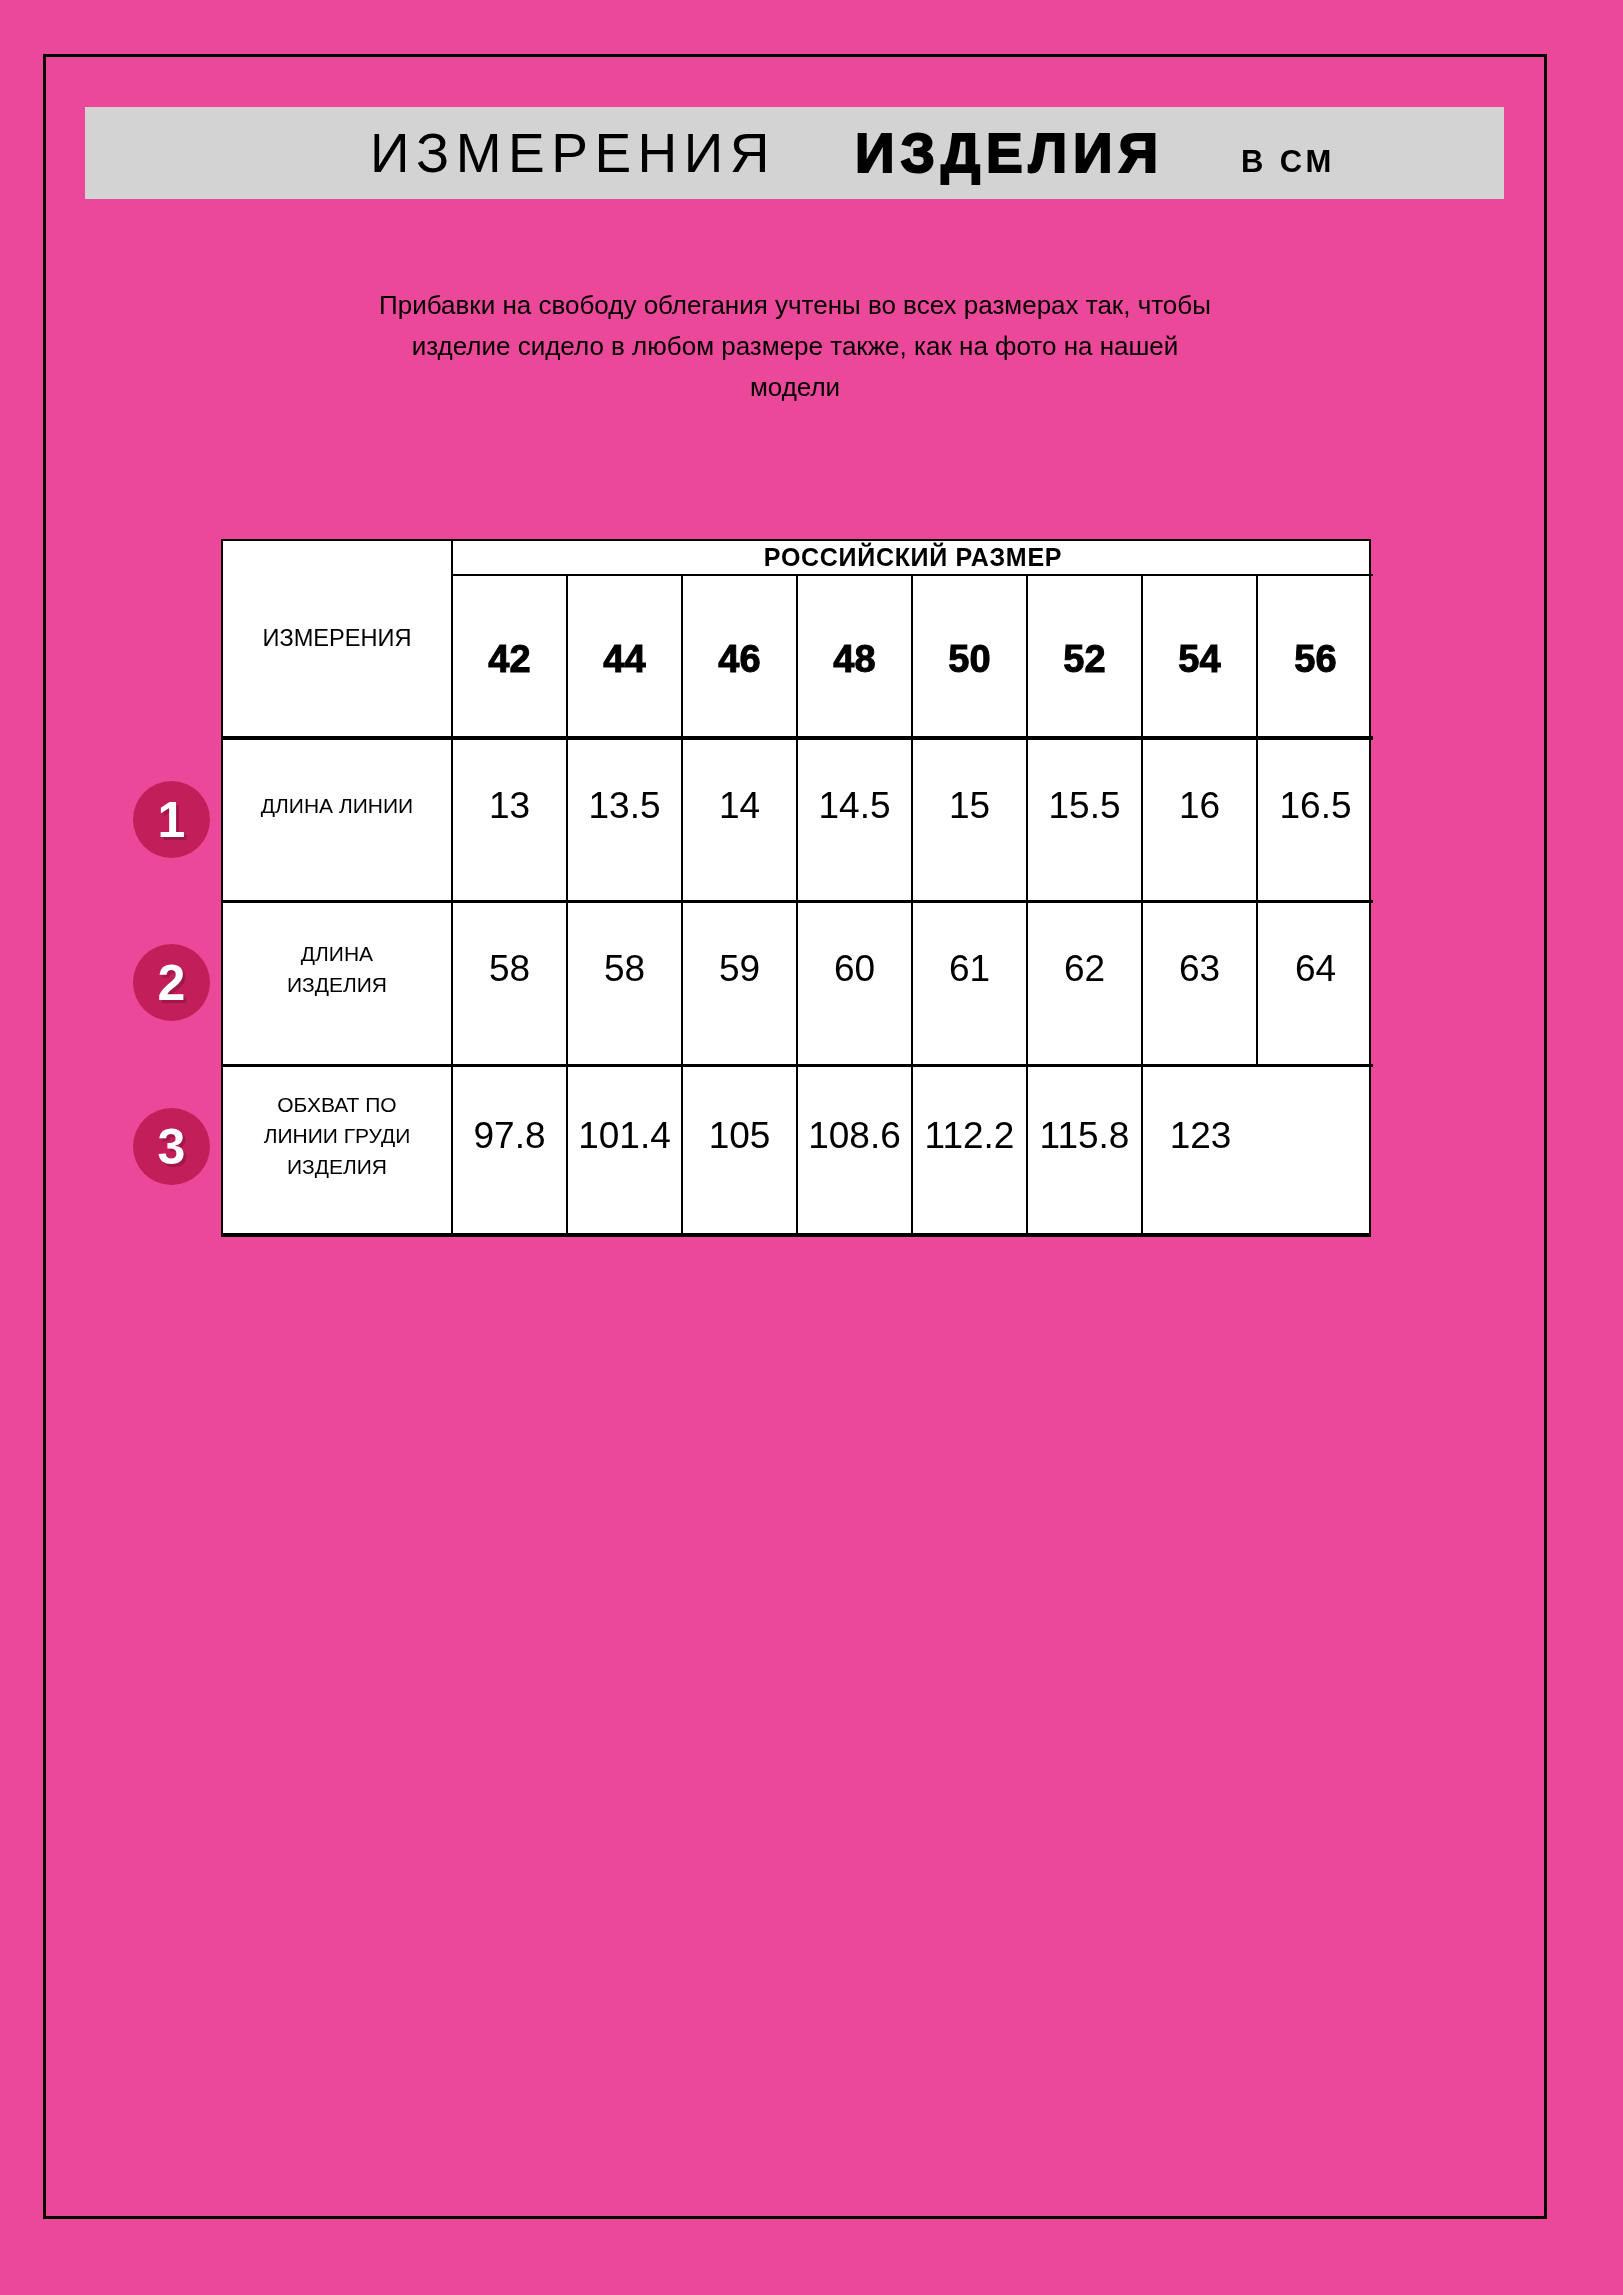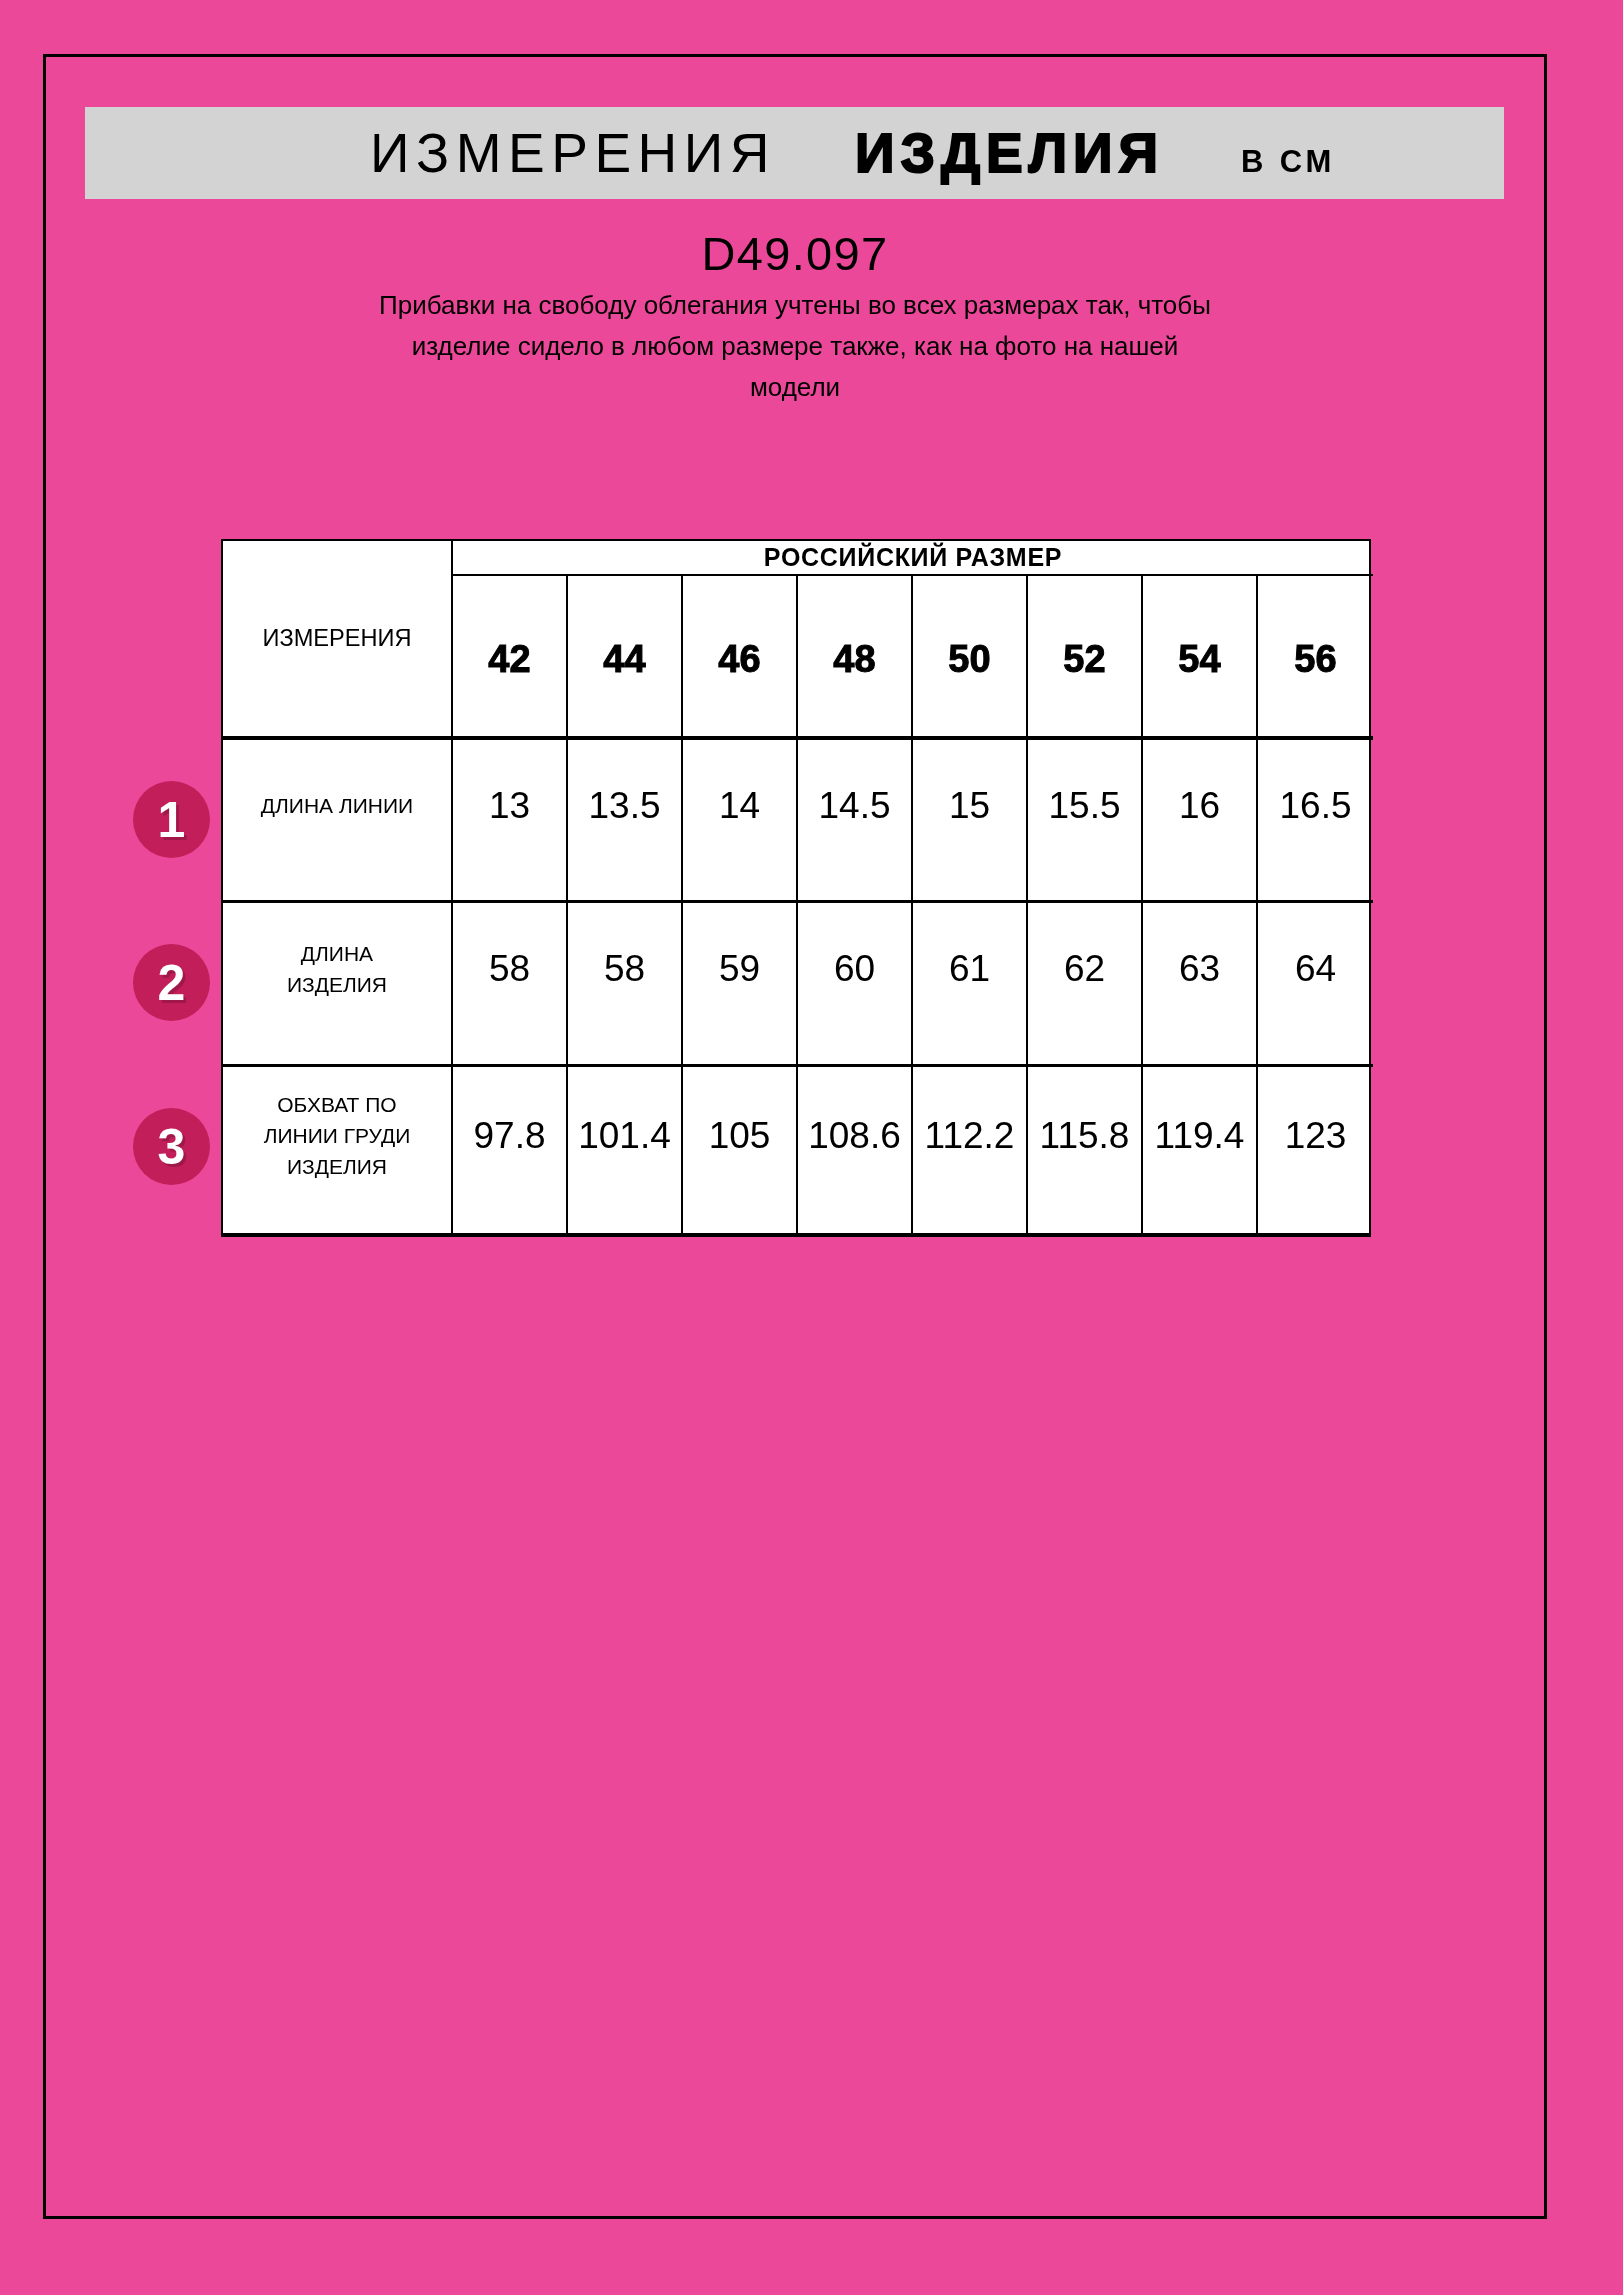--- a/index.html
+++ b/index.html
@@ -112,21 +112,20 @@
 <body>
 
 <div class="page">
 
   <div class="frame"></div>
 
   <div class="band">
     <span class="w1">ИЗМЕРЕНИЯ</span><span class="w2">ИЗДЕЛИЯ</span><span class="wu">В СМ</span>
   </div>
 
-  <div class="code">D49.097</div>
 
   <div class="desc">
     <div>Прибавки на свободу облегания учтены во всех размерах так, чтобы</div>
     <div>изделие сидело в любом размере также, как на фото на нашей</div>
     <div>модели</div>
   </div>
 
   <div class="tbl">
     <div class="cell c-corner">ИЗМЕРЕНИЯ</div>
     <div class="cell c-sizehead">РОССИЙСКИЙ РАЗМЕР</div>
@@ -163,21 +162,20 @@
 
     <div class="cell c-label">ОБХВАТ ПО
 ЛИНИИ ГРУДИ
 ИЗДЕЛИЯ</div>
     <div class="cell c-val">97.8</div>
     <div class="cell c-val">101.4</div>
     <div class="cell c-val">105</div>
     <div class="cell c-val">108.6</div>
     <div class="cell c-val">112.2</div>
     <div class="cell c-val">115.8</div>
-    <div class="cell c-val">119.4</div>
     <div class="cell c-val last">123</div>
   </div>
 
   <div class="badge b1">1</div>
   <div class="badge b2">2</div>
   <div class="badge b3">3</div>
 
 
 </div>
 

